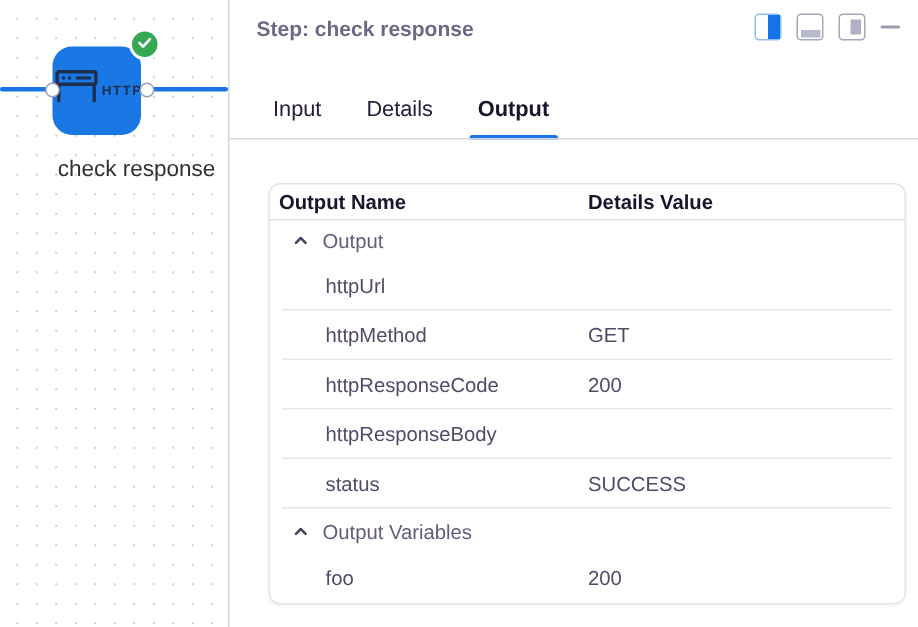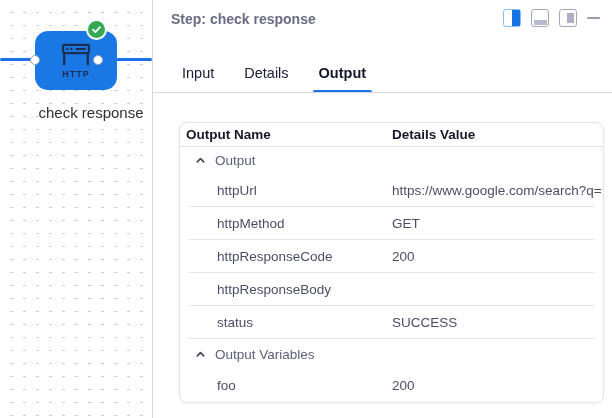--- a/index.html
+++ b/index.html
@@ -18,23 +18,23 @@
     background-image: radial-gradient(ellipse 1.8px 1px at 50% 50%, #c9cdd8 60%, rgba(201,205,216,0) 61%);
     background-size: 13px 13px;
     background-position: 5px 6px;
     overflow: hidden;
   }
   .connector {
     position: absolute; left: 0; top: 58px; width: 152px; height: 3px;
     background: #1a73e8; border-radius: 2px;
   }
   .node {
-    position: absolute; left: 35px; top: 31px; width: 82px; height: 59px;
+    position: absolute; left: 35px; top: 31px; width: 59px; height: 59px;
     background: #1a78e5; border-radius: 13px;
-    display: flex; flex-direction: column; align-items: center; justify-content: center;
+    display: flex; align-items: center; justify-content: center;
   }
   .node-http-label {
     font-size: 9px; font-weight: bold; letter-spacing: 1px;
     color: #1f2d4d; margin-top: -2px;
   }
   .status-badge {
     position: absolute; left: 86px; top: 19px; width: 21px; height: 21px;
     background: #34a853; border: 2px solid #ffffff; border-radius: 50%;
     display: flex; align-items: center; justify-content: center;
   }
@@ -194,21 +194,20 @@
       <span class="chev">
         <svg width="11" height="11" viewBox="0 0 12 12" fill="none">
           <polyline points="2.5,7.5 6,4 9.5,7.5" stroke="#44445f" stroke-width="1.8" stroke-linecap="round" stroke-linejoin="round"></polyline>
         </svg>
       </span>
       <span class="glabel">Output</span>
     </div>
 
     <div class="data-row sep">
       <span class="cell-name">httpUrl</span>
-      <span class="cell-value">https://www.google.com/search?q=</span>
     </div>
     <div class="data-row sep">
       <span class="cell-name">httpMethod</span>
       <span class="cell-value">GET</span>
     </div>
     <div class="data-row sep">
       <span class="cell-name">httpResponseCode</span>
       <span class="cell-value">200</span>
     </div>
     <div class="data-row sep">

